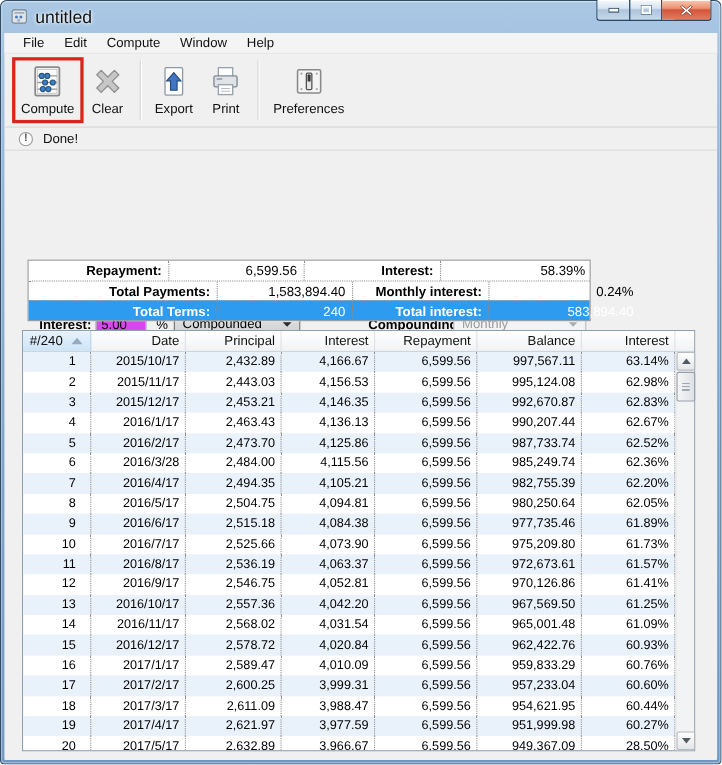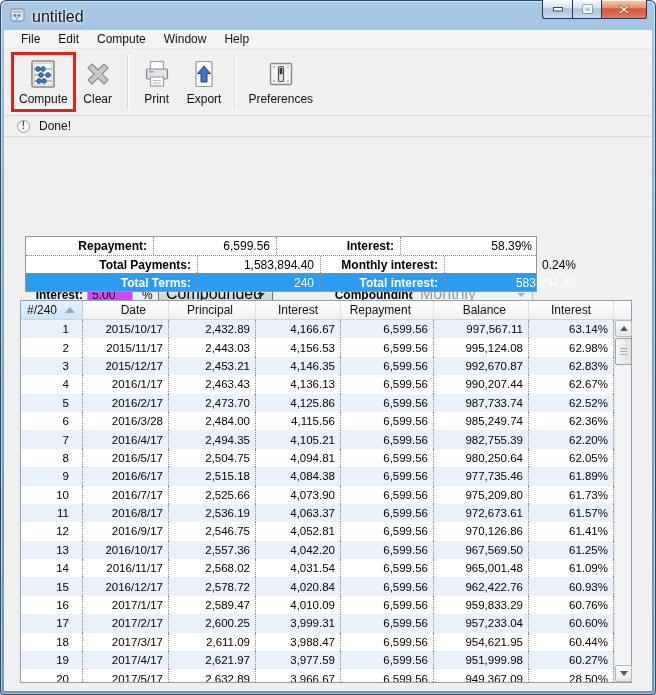--- a/index.html
+++ b/index.html
@@ -63,21 +63,21 @@
   .form { position:relative; height:97px; }
   .f-label { position:absolute; font-weight:bold; font-size:12px; text-align:right; color:#000; }
   .f-unit  { position:absolute; font-size:12px; color:#000; }
   .f-input {
     position:absolute; height:21px; border:1px solid #a9afb6; background:#d946ef;
     font-size:12px; padding:0 4px; font-family:inherit; color:#000; outline:none;
   }
   .combo {
     position:absolute; height:22px; border:1px solid #6f6f6f; border-radius:2px;
     background:linear-gradient(180deg,#f5f5f5 0%,#eaebeb 45%,#dadbdc 46%,#cfd0d2 100%);
-    font-size:16px; color:#000; display:flex; align-items:center; padding:0 20px 0 7px;
+    font-size:12px; color:#000; display:flex; align-items:center; padding:0 20px 0 7px;
   }
   .combo .arr {
     position:absolute; right:7px; top:9px; width:0; height:0;
     border-left:4px solid transparent; border-right:4px solid transparent; border-top:4px solid #2b2b2b;
   }
   .combo.disabled { color:#9a9a9a; border-color:#b6bbc1; background:#f2f3f4; }
   .combo.disabled .arr { border-top-color:#a9aeb4; }
   
   .summary { position:absolute; left:21px; top:206px; width:512px; border:1px solid #979797; background:#fff; }
   .s-row { display:grid; grid-template-columns:128px 123px 124px 137px; height:18px; }
@@ -90,21 +90,21 @@
   .s-label { font-weight:bold; }
   .s-row.hl { background:var(--summary-highlight,#2d9bf0); color:#fff; }
   
   .table { position:absolute; left:16px; top:270px; width:612px; height:383px; border:1px solid #8ea0b0; background:#fff; }
   .t-header {
     display:grid; grid-template-columns:62px 86px 87px 85px 93px 95px 85px 17px; height:19px;
     background:linear-gradient(180deg,#ffffff,#f0f2f4); border-bottom:1px solid #ccd4dc;
   }
   .th {
     display:flex; align-items:center; justify-content:flex-end;
-    padding-right:22px; font-size:12px; color:#111; border-right:1px solid #dde2e8;
+    padding-right:5px; font-size:12px; color:#111; border-right:1px solid #dde2e8;
     overflow:hidden; white-space:nowrap;
   }
   .th.filler { border-right:none; }
   .th.sorted {
     justify-content:flex-start; padding-left:6px;
     background:linear-gradient(180deg,var(--header-sorted-bg,#e6f2fc),#cde4f7);
     border-right:1px solid #b7d0e6;
   }
   .sort-arrow {
     width:0; height:0; margin-left:8px;
@@ -200,35 +200,35 @@
       </div>
       <div class="tool-button">
         <svg viewBox="0 0 32 32">
           <path d="M6 10 L10 6 L16 12 L22 6 L26 10 L20 16 L26 22 L22 26 L16 20 L10 26 L6 22 L12 16 Z" fill="#c7c7c7" stroke="#8f8f8f" stroke-width="1.2" stroke-linejoin="round"></path>
         </svg>
         <span>Clear</span>
       </div>
       <div class="tb-sep"></div>
       <div class="tool-button">
         <svg viewBox="0 0 32 32">
+          <rect x="8" y="3.5" width="16" height="25" rx="1" fill="#fdfdfd" stroke="#8f9aa5" stroke-width="1.2"></rect>
+          <path d="M16 8 L22.5 15.5 L19 15.5 L19 24 L13 24 L13 15.5 L9.5 15.5 Z" fill="#3f76be" stroke="#24497c" stroke-width="1"></path>
+        </svg>
+        <span>Export</span>
+      </div>
+      <div class="tool-button">
+        <svg viewBox="0 0 32 32">
           <rect x="9.5" y="3.5" width="13" height="9" fill="#fff" stroke="#98a2ac" stroke-width="1.2"></rect>
           <rect x="5.5" y="11" width="21" height="10" rx="1.5" fill="#dfe3e7" stroke="#7c8791" stroke-width="1.2"></rect>
           <rect x="8" y="13" width="5" height="1.6" fill="#9aa4ae"></rect>
           <rect x="9.5" y="19" width="13" height="9" fill="#fdfdfd" stroke="#98a2ac" stroke-width="1.2"></rect>
           <line x1="12" y1="22.5" x2="20" y2="22.5" stroke="#b6bec6" stroke-width="1"></line>
           <line x1="12" y1="25" x2="20" y2="25" stroke="#b6bec6" stroke-width="1"></line>
         </svg>
         <span>Print</span>
-      </div>
-      <div class="tool-button">
-        <svg viewBox="0 0 32 32">
-          <rect x="8" y="3.5" width="16" height="25" rx="1" fill="#fdfdfd" stroke="#8f9aa5" stroke-width="1.2"></rect>
-          <path d="M16 8 L22.5 15.5 L19 15.5 L19 24 L13 24 L13 15.5 L9.5 15.5 Z" fill="#3f76be" stroke="#24497c" stroke-width="1"></path>
-        </svg>
-        <span>Export</span>
       </div>
       <div class="tb-sep"></div>
       <div class="tool-button">
         <svg viewBox="0 0 32 32">
           <rect x="5.5" y="5.5" width="21" height="21" rx="1.5" fill="#f4f4f4" stroke="#888" stroke-width="1.4"></rect>
           <circle cx="9" cy="9" r="1" fill="#a8a8a8"></circle>
             <circle cx="23" cy="9" r="1" fill="#a8a8a8"></circle>
           <circle cx="9" cy="23" r="1" fill="#a8a8a8"></circle>
             <circle cx="23" cy="23" r="1" fill="#a8a8a8"></circle>
           <rect x="13.5" y="8.5" width="5" height="15" rx="1" fill="#e4e4e4" stroke="#555" stroke-width="1.2"></rect>

